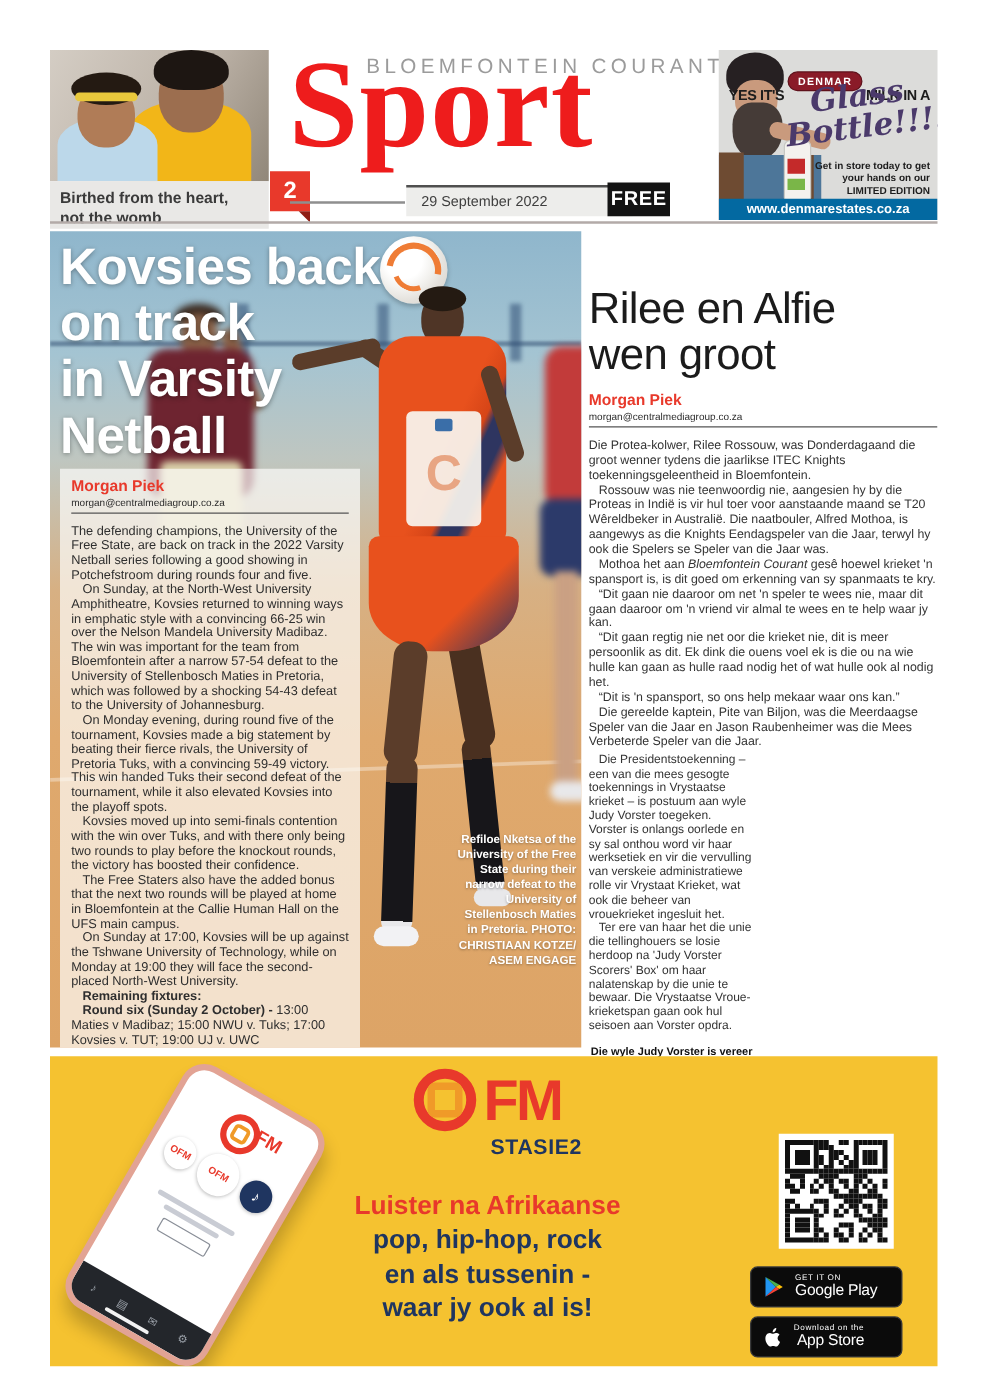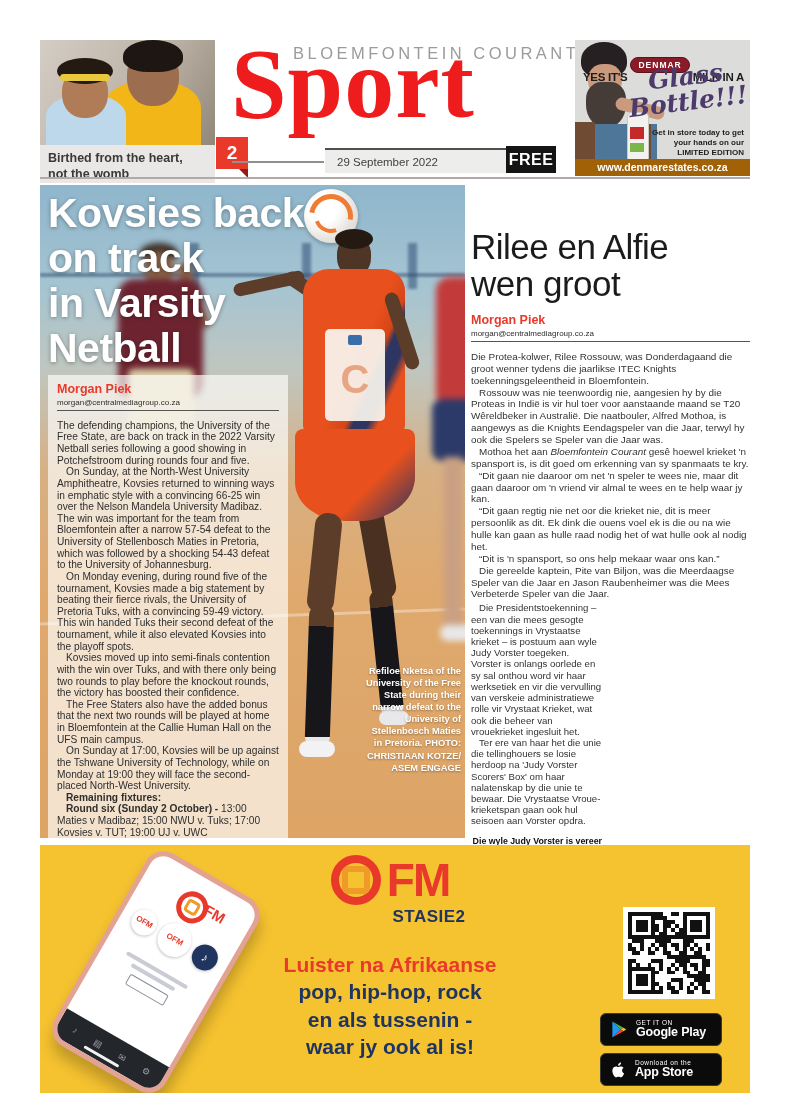--- a/index.html
+++ b/index.html
@@ -24,21 +24,21 @@
     font-weight:bold;font-size:19px;text-align:center;line-height:32px;}
   .page-badge::after{content:"";position:absolute;right:0;top:32px;border-top:9px solid #8f1d14;
     border-left:9px solid transparent;}
 
   .pub-name{left:293px;top:44px;font-size:16.5px;color:#9b9b9b;letter-spacing:3.5px;}
   .sport-title{left:231px;top:34px;font-family:"Liberation Serif",serif;font-weight:bold;
     font-size:100px;line-height:1.0;color:#ee1c1c;letter-spacing:1px;}
   .mast-line{left:232px;top:161px;width:92px;height:2px;background:#8f8f8f;}
   .date-bar{left:325px;top:148px;width:181px;height:25px;background:#ededeb;border-top:2px solid #4f4f4f;
     font-size:11.5px;color:#3f3f3f;line-height:24px;padding-left:12px;box-sizing:border-box;}
-  .free-badge{left:506px;top:146px;width:50px;height:27px;background:#141414;color:#fff;
+  .free-badge{left:486px;top:146px;width:50px;height:27px;background:#141414;color:#fff;
     font-weight:bold;font-size:16px;text-align:center;line-height:27px;letter-spacing:.5px;}
 
   
   .denmar{left:575px;top:40px;width:175px;height:136px;background:#dcdcda;overflow:hidden;}
   .d-hair{left:6px;top:2px;width:46px;height:36px;background:#262022;border-radius:50% 50% 40% 40%;}
   .d-face{left:13px;top:24px;width:34px;height:32px;background:#c99a7d;border-radius:45%;}
   .d-beard{left:11px;top:42px;width:40px;height:46px;background:#453b37;border-radius:38% 38% 50% 50%;}
   .d-body{left:0;top:84px;width:82px;height:52px;background:#4d7699;}
   .d-vest1{left:0;top:82px;width:20px;height:54px;background:#6e4b32;}
   .d-vest2{left:60px;top:84px;width:16px;height:52px;background:#6e4b32;}
@@ -49,21 +49,21 @@
   .d-topline{left:8px;top:7px;width:162px;display:flex;align-items:center;gap:3px;}
   .d-yes,.d-milk{font-size:11.5px;font-weight:bold;color:#1c1c1c;letter-spacing:-0.3px;margin-top:24px;}
   .d-brand{background:#8a1b28;color:#fff;font-size:8.5px;font-weight:bold;letter-spacing:1px;
     padding:2px 7px;border-radius:9px;border:1px solid #5f111b;}
   .d-script{left:52px;top:24px;width:120px;text-align:center;color:#4b3a6b;
     font-family:"DejaVu Serif",serif;font-style:italic;font-weight:bold;transform:rotate(-7deg);}
   .d-script .l1{font-size:25px;line-height:1;}
   .d-script .l2{font-size:25px;line-height:1;}
   .d-small{right:6px;top:88px;width:114px;text-align:right;font-size:8px;font-weight:bold;
     color:#1d1d1d;line-height:1.25;}
-  .d-url{left:0;bottom:0;width:175px;height:17px;background:#a16207;color:#fff;font-weight:bold;
+  .d-url{left:0;bottom:0;width:175px;height:17px;background:#0369a1;color:#fff;font-weight:bold;
     font-size:10.5px;text-align:center;line-height:17px;}
 
   .header-rule{left:40px;top:177px;width:710px;height:2px;background:#b3aaa8;}
 
   
   .la{left:40px;top:185px;width:425px;height:653px;overflow:hidden;
     background:linear-gradient(180deg,#8fb6cc 0%,#a4c4d2 15%,#bfc6c0 28%,#d7b083 44%,#dfa96e 62%,#dda466 100%);}
   .rail{left:0;top:88px;width:425px;height:4px;background:#2e4a6e;opacity:.5;filter:blur(1px);}
   .post{width:9px;height:46px;background:#2f4d74;opacity:.55;filter:blur(1.5px);top:58px;}
   .post.p1{left:150px;} .post.p2{left:262px;} .post.p3{left:368px;}
@@ -189,21 +189,21 @@
   .qr-grid{display:grid;grid-template-columns:repeat(21,1fr);grid-template-rows:repeat(21,1fr);
     width:82px;height:82px;}
   .qr-grid i{display:block;}
   .qr-grid i.on{background:#111;}
 
   .badge{right:28px;width:122px;height:33px;background:#0b0b0b;border-radius:6px;border:1px solid #3a3a3a;
     display:flex;align-items:center;gap:7px;padding:0 9px;box-sizing:border-box;color:#fff;cursor:pointer;}
   .badge.gp{top:168px;} .badge.as{top:208px;}
   .badge .txt{display:flex;flex-direction:column;line-height:1.05;}
   .badge .tag{font-size:6.5px;letter-spacing:.5px;}
-  .badge .lbl{font-size:12.5px;font-weight:bold;letter-spacing:-0.2px;text-align:right;}
+  .badge .lbl{font-size:12.5px;font-weight:normal;letter-spacing:-0.2px;text-align:right;}
 </style>
 </head>
 <body>
 
 <div class="page">
 
   <div class="abs teaser-photo">
     <div class="abs t-mom-shirt"></div>
     <div class="abs t-mom-head"></div>
     <div class="abs t-kid-top"></div>

